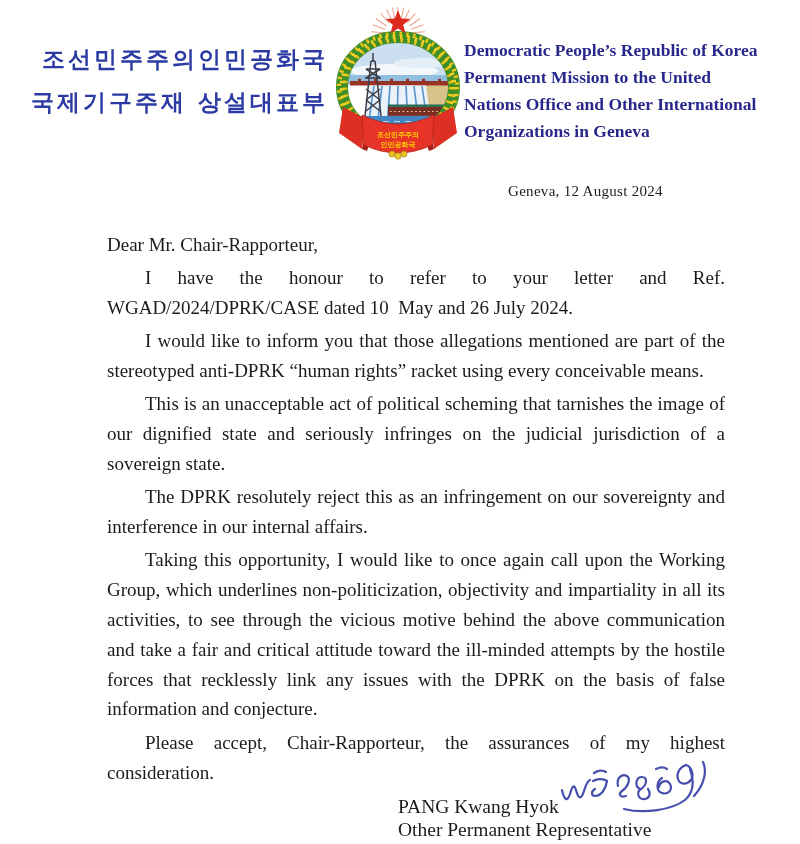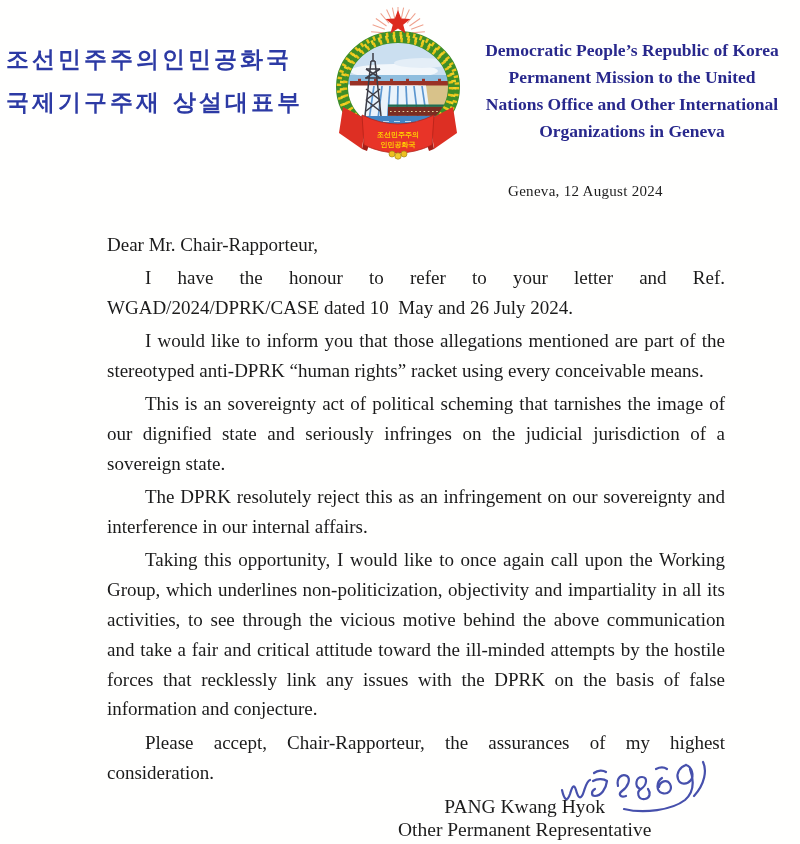--- a/index.html
+++ b/index.html
@@ -5,31 +5,31 @@
   html,body { margin:0; padding:0; background:#ffffff; }
   .page {
     position:relative; width:800px; height:844px; margin:0 auto;
     background:#fffffe; overflow:hidden;
     font-family:"Liberation Serif", serif; color:#1c1c1c;
   }
 
   
   .korean-block {
     position:absolute; left:6px; top:38px; width:322px;
-    text-align:left; color:#2c3aa4;
+    text-align:right; color:#2c3aa4;
     font-family:"DejaVu Sans", sans-serif; font-weight:bold;
     font-size:23px; letter-spacing:3px;
   }
   .korean-block .kline { height:43px; line-height:43px; white-space:nowrap; }
 
   .emblem { position:absolute; left:332px; top:3px; width:132px; height:158px; }
 
   .english-block {
     position:absolute; left:464px; top:37px; width:336px;
-    text-align:center; color:#28288c;
+    color:#28288c;
     font-family:"Liberation Serif", serif; font-weight:bold;
     font-size:17.5px;
   }
   .english-block .eline { line-height:27px; }
 
   
   .dateline {
     position:absolute; left:508px; top:183px;
     font-size:15px; letter-spacing:0.3px; color:#1d1d1d;
   }
@@ -40,21 +40,21 @@
     font-size:19px; line-height:29.8px; text-align:justify;
     color:#1b1b1b;
     margin-left:10px;
   }
   .letter-body p { margin:0 0 3.5px 0; text-indent:38px; white-space:pre-wrap; }
   .letter-body p.salutation { text-indent:0; }
 
   
   .sig-block {
     position:absolute; left:398px; top:796px;
-    font-size:19.5px; line-height:22.5px; color:#1c1c1c;text-align:center;
+    font-size:19.5px; line-height:22.5px; color:#1c1c1c;
   }
   .signature-ink { position:absolute; left:548px; top:756px; }
 
   .emblem svg text {
     font-family:"DejaVu Sans", sans-serif; font-weight:bold;
   }
 </style>
 </head>
 <body>
 
@@ -174,21 +174,21 @@
     <div class="eline">Nations Office and Other International</div>
     <div class="eline">Organizations in Geneva</div>
   </div>
 
   <div class="dateline">Geneva, 12 August 2024</div>
 
   <main class="letter-body">
     <p class="salutation">Dear Mr. Chair-Rapporteur,</p>
     <p>I have the honour to refer to your letter and Ref. WGAD/2024/DPRK/CASE dated 10  May and 26 July 2024.</p>
     <p>I would like to inform you that those allegations mentioned are part of the stereotyped anti-DPRK “human rights” racket using every conceivable means.</p>
-    <p>This is an sovereignty act of political scheming that tarnishes the image of our dignified state and seriously infringes on the judicial jurisdiction of a sovereign state.</p>
+    <p>This is an unacceptable act of political scheming that tarnishes the image of our dignified state and seriously infringes on the judicial jurisdiction of a sovereign state.</p>
     <p>The DPRK resolutely reject this as an infringement on our sovereignty and interference in our internal affairs.</p>
     <p>Taking this opportunity, I would like to once again call upon the Working Group, which underlines non-politicization, objectivity and impartiality in all its activities, to see through the vicious motive behind the above communication and take a fair and critical attitude toward the ill-minded attempts by the hostile forces that recklessly link any issues with the DPRK on the basis of false information and conjecture.</p>
     <p>Please accept, Chair-Rapporteur, the assurances of my highest consideration.</p>
   </main>
 
   <div class="sig-block">
     <div>PANG Kwang Hyok</div>
     <div>Other Permanent Representative</div>
   </div>
 

